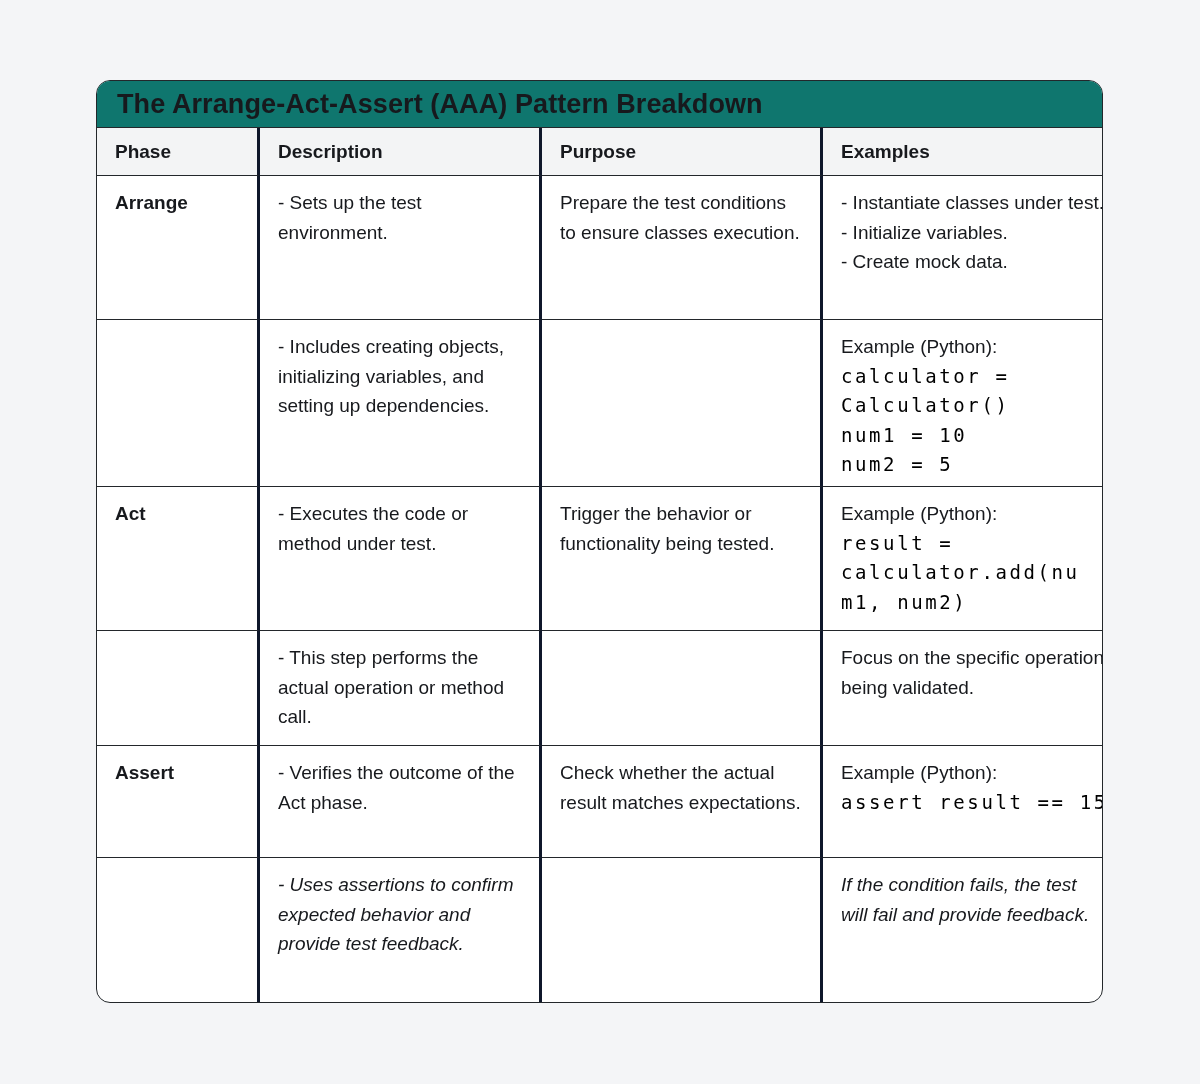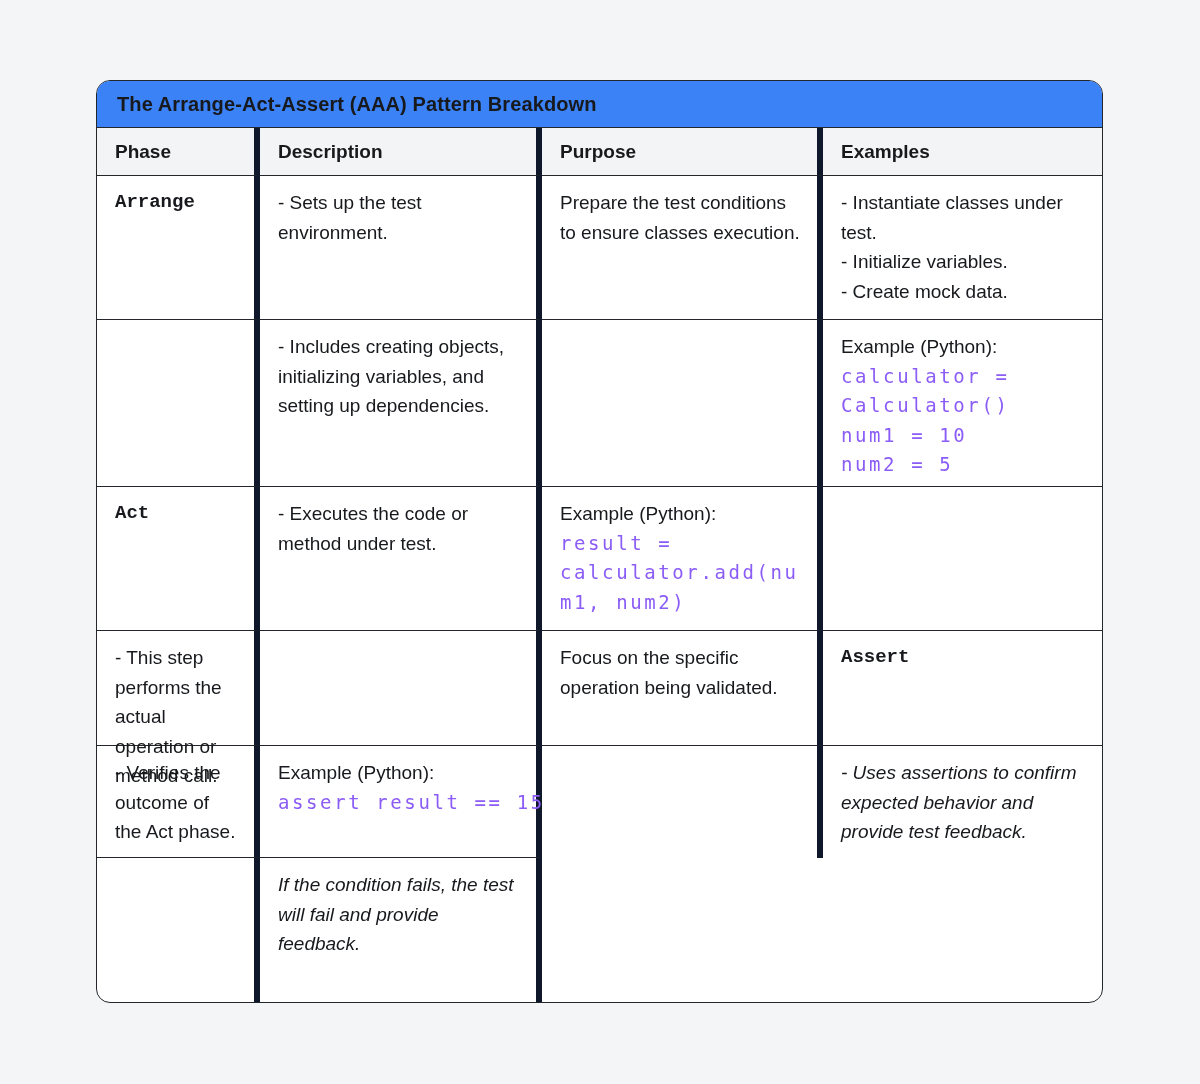--- a/index.html
+++ b/index.html
@@ -13,58 +13,58 @@
     position: absolute;
     left: 96px; top: 80px;
     width: 1007px; height: 923px;
     background: #ffffff;
     border: 1px solid #23272b;
     border-radius: 14px;
     overflow: hidden;
   }
   .title-bar {
     height: 47px;
-    background: #3b82f6;
+    background: #0f766e;
     border-bottom: 1px solid #23272b;
     display: flex;
     align-items: center;
     padding: 0 20px;
-    font-size: 20px;
+    font-size: 27px;
     font-weight: 700;
     letter-spacing: 0.1px;
   }
   .grid {
     display: grid;
     grid-template-columns: 163px 282px 281px 1fr;
     grid-template-rows: 48px 144px 167px 144px 115px 112px auto;
     width: 100%;
     height: 874px;
   }
   .cell {
-    border-right: 6px solid #0f172a;
+    border-right: 3px solid #0f172a;
     border-bottom: 1px solid #23272b;
     padding: 12px 17px 12px 18px;
     font-size: 19px;
     line-height: 29.5px;
   }
   .cell:nth-child(4n) { border-right: none; }
   .grid > .cell:nth-last-child(-n+4) { border-bottom: none; font-style: italic; }
   .cell.header {
     background: #f3f4f5;
     font-weight: 700;
     font-size: 19px;
     display: flex;
     align-items: center;
     padding-top: 0; padding-bottom: 0;
   }
-  .cell.phase { font-weight: 700; font-family: Liberation Mono, monospace; }
+  .cell.phase { font-weight: 700; }
   .preline { white-space: pre-line; }
   .code {
     font-family: "DejaVu Sans Mono", monospace;
-    color: #8b5cf6;
+    color: #000000;
     font-size: 19px;
     letter-spacing: 2.6px;
     line-height: 29.5px;
     white-space: pre;
   }
 </style>
 </head>
 <body>
 
 <div class="card">
@@ -92,34 +92,36 @@
     <div class="cell">
       <div>Example (Python):</div>
       <pre class="code">calculator =
 Calculator()
 num1 = 10
 num2 = 5</pre>
     </div>
 
     <div class="cell phase">Act</div>
     <div class="cell">- Executes the code or method under test.</div>
+    <div class="cell">Trigger the behavior or functionality being tested.</div>
     <div class="cell">
       <div>Example (Python):</div>
       <pre class="code">result =
 calculator.add(nu
 m1, num2)</pre>
     </div>
 
     <div class="cell"></div>
     <div class="cell">- This step performs the actual operation or method call.</div>
     <div class="cell"></div>
     <div class="cell">Focus on the specific operation being validated.</div>
 
     <div class="cell phase">Assert</div>
     <div class="cell">- Verifies the outcome of the Act phase.</div>
+    <div class="cell">Check whether the actual result matches expectations.</div>
     <div class="cell">
       <div>Example (Python):</div>
       <pre class="code">assert result == 15</pre>
     </div>
 
     <div class="cell"></div>
     <div class="cell">- Uses assertions to confirm expected behavior and provide test feedback.</div>
     <div class="cell"></div>
     <div class="cell">If the condition fails, the test will fail and provide feedback.</div>
 

